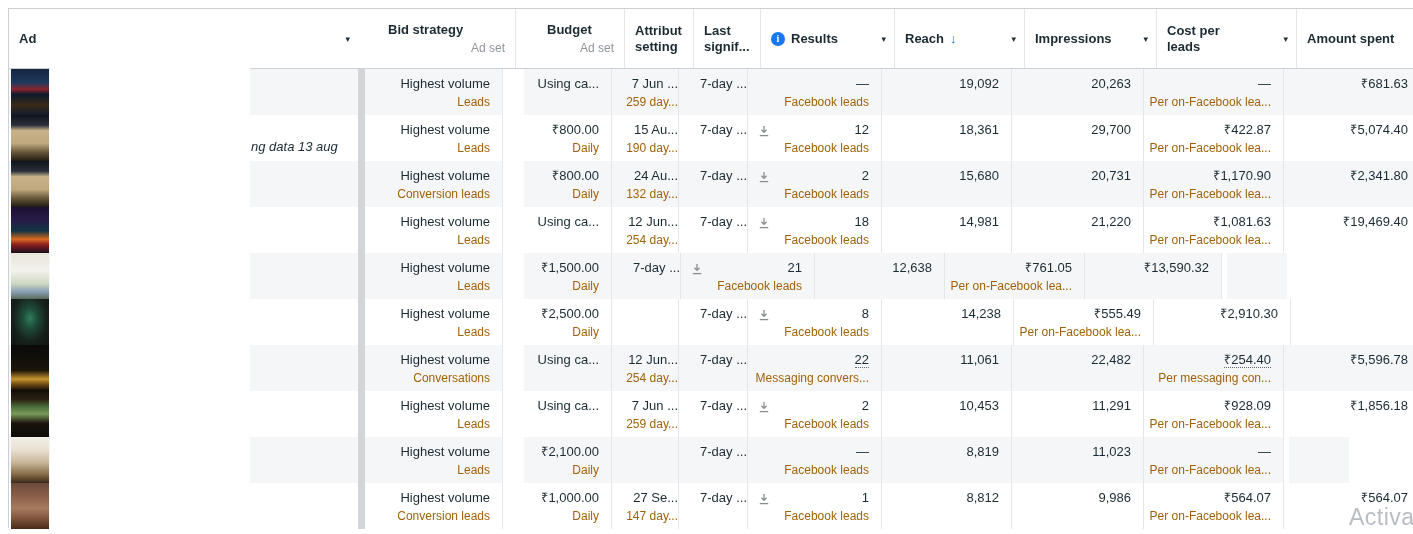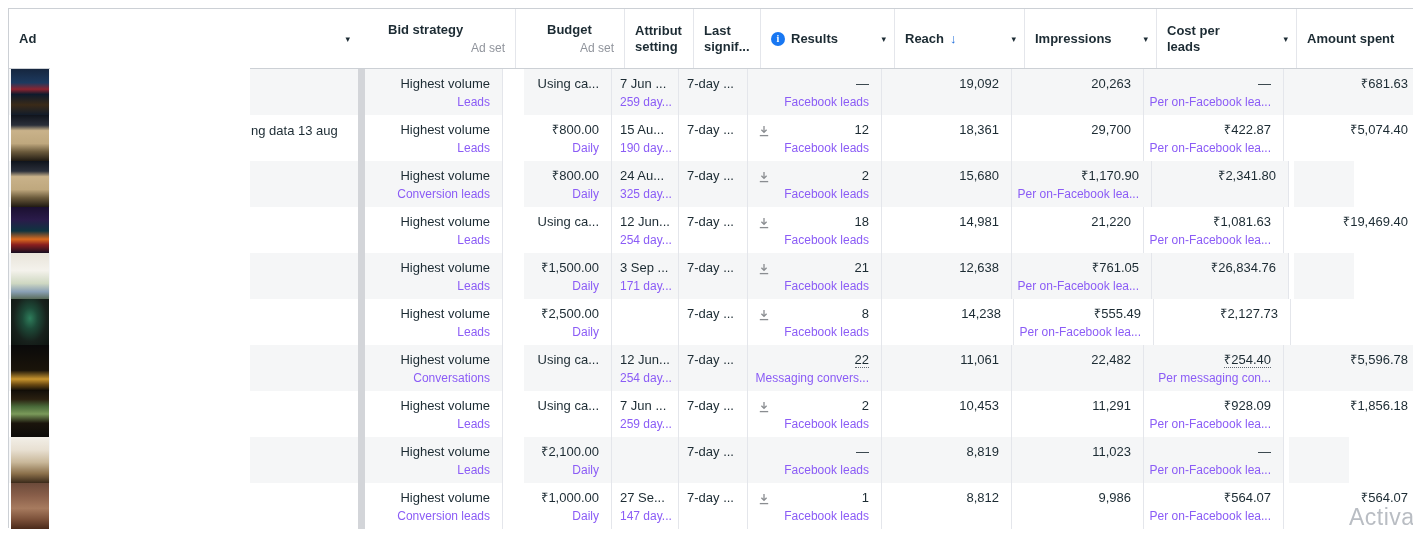--- a/index.html
+++ b/index.html
@@ -42,36 +42,36 @@
   .sort-arrow { color:#216fdb; font-size:13px; font-weight:bold; }
 
   
   .row { height:46px; }
   .row.odd  .cell { background:#f5f6f7; }
   .row.even .cell { background:#fff; }
   .row .c-band { background:#d3d5d9 !important; }
   .row .c-gap  { background:#fff !important; }
 
   .cell .l1 { font-size:13px; line-height:16px; margin-top:7px; white-space:nowrap; }
-  .cell .l2 { font-size:12px; line-height:15px; margin-top:3px; color:#8b5cf6; white-space:nowrap; }
+  .cell .l2 { font-size:12px; line-height:15px; margin-top:3px; color:#a16207; white-space:nowrap; }
   .num { text-align:right; padding-right:12px; }
-  .txt { text-align:left;  padding-left:8px; }
+  .txt { text-align:right;  padding-left:8px; }
 
   .thumb { position:absolute; left:2px; top:0; width:38px; height:46px; }
   .th1 { background:linear-gradient(180deg,#16263f 0%,#1d3a5f 30%,#8c2430 44%,#0e1a2c 55%,#3a2a18 78%,#121c2a 100%); }
   .th2, .th3 { background:linear-gradient(180deg,#10141c 0%,#2a2f3a 22%,#c9b28a 34%,#bfa87e 62%,#6b5a3c 80%,#201a12 100%); }
   .th4 { background:linear-gradient(180deg,#1b1030 0%,#2a1b4a 28%,#0f3440 52%,#d96a1f 70%,#8a1f1f 82%,#160d20 100%); }
   .th5 { background:linear-gradient(180deg,#e8e4da 0%,#f4f2ec 38%,#cfd8c2 66%,#8aa0b5 84%,#5a6c5a 100%); }
   .th6 { background:radial-gradient(ellipse at 50% 42%, #2e7d5b 0%, #1d4a38 28%, #17211c 62%, #0e1410 100%); }
   .th7 { background:linear-gradient(180deg,#0a0a0a 0%,#1a140a 55%,#c9952e 74%,#6b4a12 86%,#0a0806 100%); }
   .th8 { background:linear-gradient(180deg,#14100a 0%,#2a2010 18%,#4a6b3a 34%,#7a9a5a 50%,#1a140c 70%,#0c0a08 100%); }
   .th9 { background:linear-gradient(180deg,#f2efe8 0%,#e8e0d2 28%,#c9b89a 55%,#8a6f4a 80%,#3a2a1a 100%); }
   .th10{ background:linear-gradient(180deg,#6b4a3a 0%,#8a5f4a 28%,#a77b5f 55%,#7a4f38 80%,#4a2a1a 100%); }
 
-  .ad-name { position:absolute; left:242px; top:8px; font-size:13px; white-space:nowrap; }
+  .ad-name { position:absolute; left:242px; top:24px; font-size:13px; white-space:nowrap;font-style:italic; }
 
   .dl-icon { position:absolute; left:10px; top:8px; }
   .est { border-bottom:1px dotted #606770; padding-bottom:0px; }
 
   .redaction { position:absolute; left:50px; top:68px; width:200px; height:460px;
     background:#fff; z-index:4; }
 
   .watermark { position:absolute; left:1349px; top:504px; font-size:23px;
     color:#b9bdc3; letter-spacing:0.5px; white-space:nowrap; z-index:6; }
 </style>
@@ -231,37 +231,40 @@
     <div class="cell c-bid num">
       <div class="l1">Highest volume</div>
       <div class="l2">Conversion leads</div>
     </div>
     <div class="cell c-budget num">
       <div class="l1">₹800.00</div>
       <div class="l2">Daily</div>
     </div>
     <div class="cell c-last txt">
       <div class="l1">24 Au...</div>
-      <div class="l2">325 day...</div>
+      <div class="l2">132 day...</div>
     </div>
     <div class="cell c-attr txt">
       <div class="l1">7-day ...</div>
     </div>
     <div class="cell c-results num">
       <span class="dl-icon">
         <svg width="12" height="12" viewBox="0 0 12 12" fill="none">
           <path d="M6 1v6M3.4 4.8 6 7.4 8.6 4.8" stroke="#8a8d91" stroke-width="1.3"></path>
           <path d="M1.8 10.6h8.4" stroke="#8a8d91" stroke-width="1.3"></path>
         </svg>
       </span>
       <div class="l1"><span class="res-val">2</span></div>
       <div class="l2">Facebook leads</div>
     </div>
     <div class="cell c-reach num">
       <div class="l1">15,680</div>
+    </div>
+    <div class="cell c-impr num">
+      <div class="l1">20,731</div>
     </div>
     <div class="cell c-cpr num">
       <div class="l1"><span class="cpr-val">₹1,170.90</span></div>
       <div class="l2">Per on-Facebook lea...</div>
     </div>
     <div class="cell c-amount num">
       <div class="l1">₹2,341.80</div>
     </div>
     <div class="cell c-gap"></div>
     <div class="cell c-partial"></div>
@@ -322,24 +325,20 @@
     </div>
     <div class="cell c-band"></div>
     <div class="cell c-bid num">
       <div class="l1">Highest volume</div>
       <div class="l2">Leads</div>
     </div>
     <div class="cell c-budget num">
       <div class="l1">₹1,500.00</div>
       <div class="l2">Daily</div>
     </div>
-    <div class="cell c-last txt">
-      <div class="l1">3 Sep ...</div>
-      <div class="l2">171 day...</div>
-    </div>
     <div class="cell c-attr txt">
       <div class="l1">7-day ...</div>
     </div>
     <div class="cell c-results num">
       <span class="dl-icon">
         <svg width="12" height="12" viewBox="0 0 12 12" fill="none">
           <path d="M6 1v6M3.4 4.8 6 7.4 8.6 4.8" stroke="#8a8d91" stroke-width="1.3"></path>
           <path d="M1.8 10.6h8.4" stroke="#8a8d91" stroke-width="1.3"></path>
         </svg>
       </span>
@@ -347,21 +346,21 @@
       <div class="l2">Facebook leads</div>
     </div>
     <div class="cell c-reach num">
       <div class="l1">12,638</div>
     </div>
     <div class="cell c-cpr num">
       <div class="l1"><span class="cpr-val">₹761.05</span></div>
       <div class="l2">Per on-Facebook lea...</div>
     </div>
     <div class="cell c-amount num">
-      <div class="l1">₹26,834.76</div>
+      <div class="l1">₹13,590.32</div>
     </div>
     <div class="cell c-gap"></div>
     <div class="cell c-partial"></div>
   </div>
 
   <div class="row even">
     <div class="cell c-ad">
       <div class="thumb th6"></div>
       <span class="ad-name"></span>
     </div>
@@ -392,21 +391,21 @@
       <div class="l2">Facebook leads</div>
     </div>
     <div class="cell c-impr num">
       <div class="l1">14,238</div>
     </div>
     <div class="cell c-cpr num">
       <div class="l1"><span class="cpr-val">₹555.49</span></div>
       <div class="l2">Per on-Facebook lea...</div>
     </div>
     <div class="cell c-amount num">
-      <div class="l1">₹2,127.73</div>
+      <div class="l1">₹2,910.30</div>
     </div>
     <div class="cell c-gap"></div>
     <div class="cell c-partial"></div>
   </div>
 
   <div class="row odd">
     <div class="cell c-ad">
       <div class="thumb th7"></div>
       <span class="ad-name"></span>
     </div>

